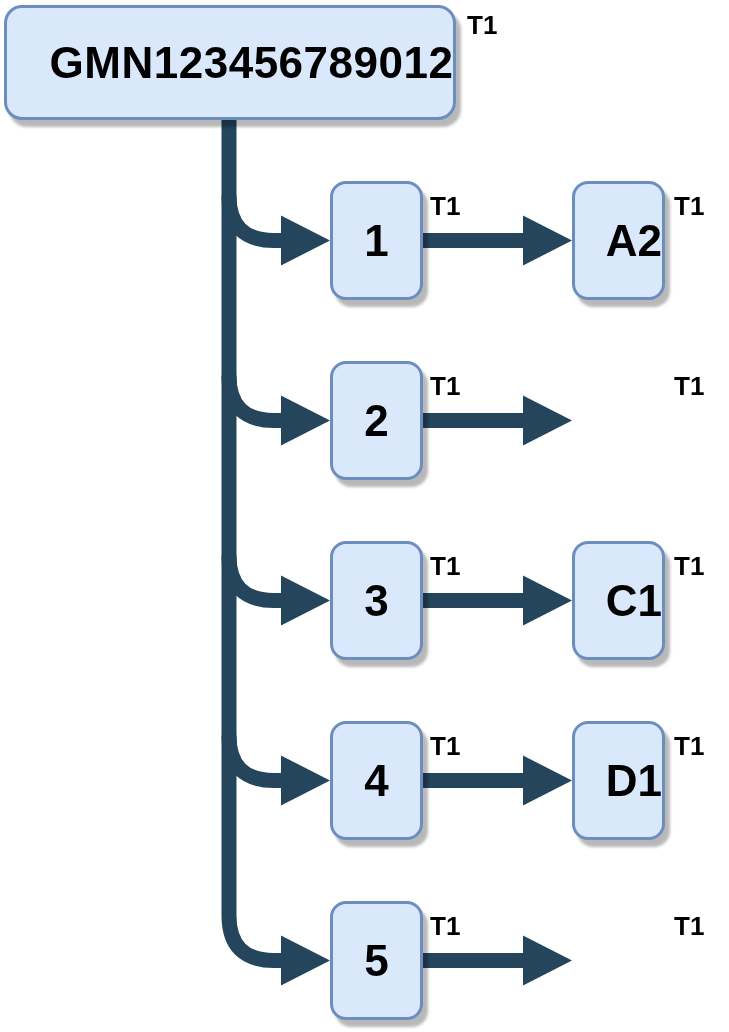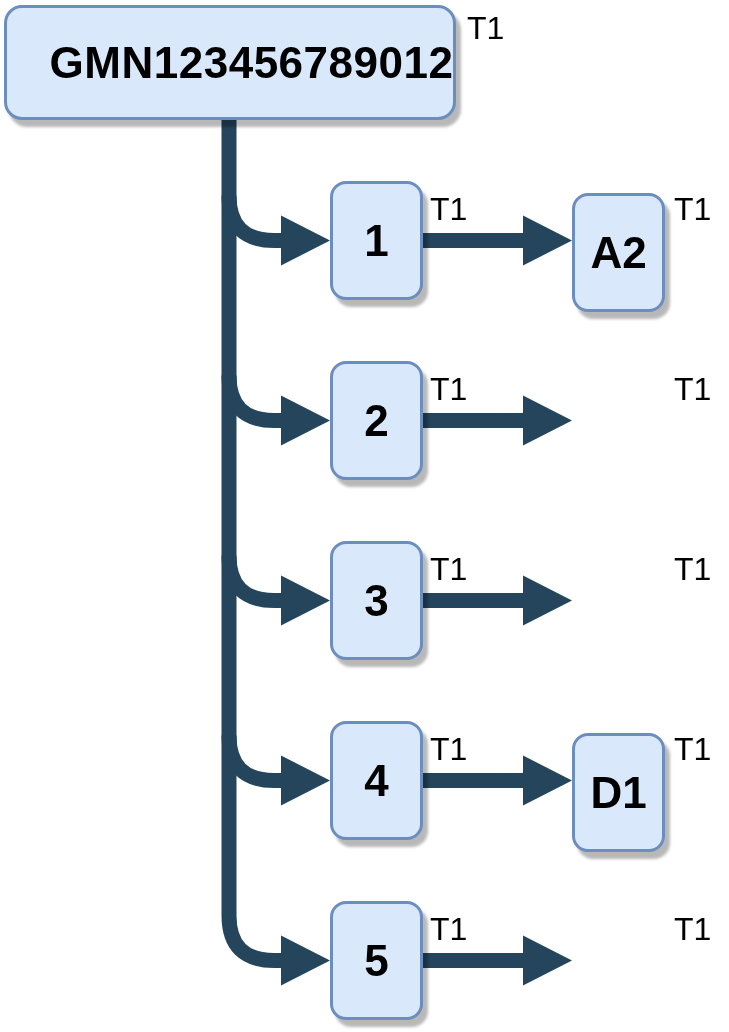--- a/index.html
+++ b/index.html
@@ -29,24 +29,24 @@
   }
   .root-node{
     left:4px;top:5px;width:452px;height:115px;
     border-radius:18px;font-size:44px;letter-spacing:0.5px;padding-left:43px;
   }
   .child-node{
     width:93px;height:119px;border-radius:16px;font-size:44px;
   }
   .row{position:absolute;left:0;width:729px;height:119px;}
   .source-node{left:330px;top:0;}
-  .target-node{left:572px;top:12px;}
+  .target-node{left:572px;top:0;justify-content:flex-end;}
   .tag{
     position:absolute;
-    font-size:32px;line-height:1;font-weight:normal;
+    font-size:26px;line-height:1;font-weight:bold;
     color:var(--label);white-space:nowrap;
   }
   .root-tag{left:467px;top:12px;}
   .edge-tag{left:430px;top:12px;}
   .target-tag{left:674px;top:12px;}
 </style>
 </head>
 <body>
 
 <div id="canvas">
@@ -95,20 +95,23 @@
         <span>2</span>
       </div>
       <div class="tag edge-tag">T1</div>
       <div class="tag target-tag">T1</div>
     </div>
       <div class="row" style="top: 541px;">
       <div class="node child-node source-node">
         <span>3</span>
       </div>
       <div class="tag edge-tag">T1</div>
+      <div class="node child-node target-node">
+        <span>C1</span>
+      </div>
       <div class="tag target-tag">T1</div>
     </div>
       <div class="row" style="top: 721px;">
       <div class="node child-node source-node">
         <span>4</span>
       </div>
       <div class="tag edge-tag">T1</div>
       <div class="node child-node target-node">
         <span>D1</span>
       </div>

